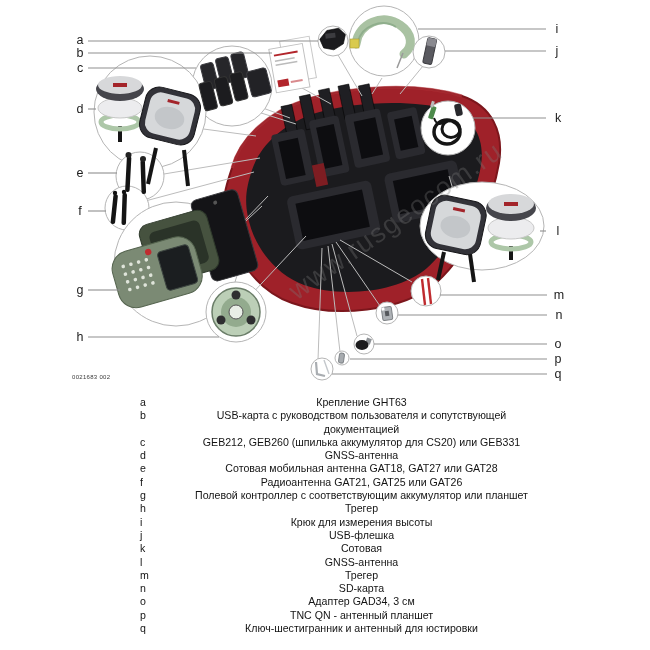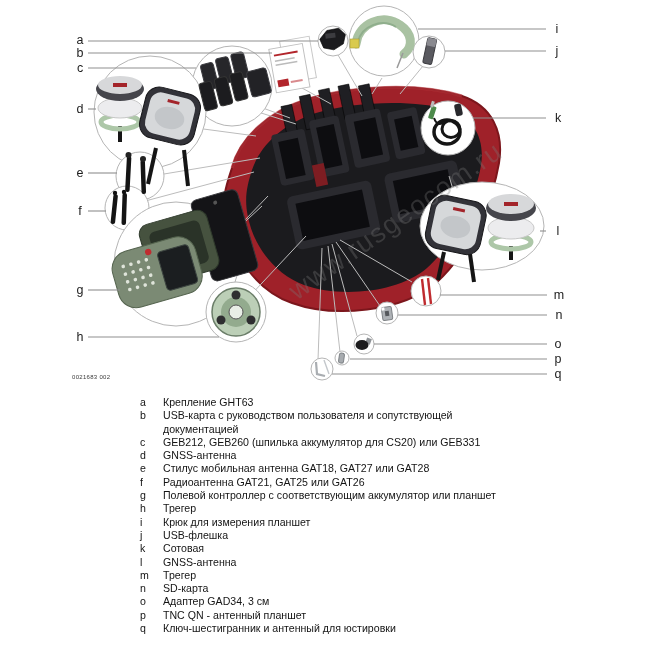--- a/index.html
+++ b/index.html
@@ -6,21 +6,21 @@
   body{width:650px;height:650px;font-family:"Liberation Sans",sans-serif;position:relative;overflow:hidden;}
   .page{position:relative;width:650px;height:650px;background:#fff;}
   .diagram-svg{position:absolute;left:0;top:0;}
   .callout-letter{position:absolute;transform:translate(-50%,-50%);font-size:12.5px;color:#1c1c1c;line-height:1;}
   .watermark{position:absolute;left:283px;top:281px;transform:rotate(-35deg);transform-origin:0 0;
              font-size:27px;letter-spacing:1.5px;color:rgba(120,120,120,0.33);white-space:nowrap;pointer-events:none;}
   .figure-number{position:absolute;left:72px;top:374px;font-size:6px;color:#3a3a3a;letter-spacing:.3px;}
   .legend{position:absolute;left:140px;top:396px;width:420px;}
   .legend-row{display:flex;font-size:10.6px;line-height:13.3px;color:#141414;}
   .legend-key{flex:0 0 23px;width:23px;}
-  .legend-text{flex:1;white-space:pre-line;}
+  .legend-text{flex:1;white-space:pre-line;text-align:center;}
 </style>
 </head>
 <body>
 
 <div class="page">
 
   <svg class="diagram-svg" width="650" height="395" viewBox="0 0 650 395">
 
     <g>
       <path d="M232,168 C240,138 268,112 308,99 C352,86 418,82 462,96 C492,106 504,132 499,163
@@ -302,37 +302,37 @@
     <div class="legend-row">
         <span class="legend-key">c</span>
         <span class="legend-text">GEB212, GEB260 (шпилька аккумулятор для CS20) или GEB331</span>
       </div>
     <div class="legend-row">
         <span class="legend-key">d</span>
         <span class="legend-text">GNSS-антенна</span>
       </div>
     <div class="legend-row">
         <span class="legend-key">e</span>
-        <span class="legend-text">Стилус мобильная антенна GAT18, GAT27 или GAT28</span>
+        <span class="legend-text">Сотовая мобильная антенна GAT18, GAT27 или GAT28</span>
       </div>
     <div class="legend-row">
         <span class="legend-key">f</span>
         <span class="legend-text">Радиоантенна GAT21, GAT25 или GAT26</span>
       </div>
     <div class="legend-row">
         <span class="legend-key">g</span>
         <span class="legend-text">Полевой контроллер с соответствующим аккумулятор или планшет</span>
       </div>
     <div class="legend-row">
         <span class="legend-key">h</span>
         <span class="legend-text">Трегер</span>
       </div>
     <div class="legend-row">
         <span class="legend-key">i</span>
-        <span class="legend-text">Крюк для измерения планшет</span>
+        <span class="legend-text">Крюк для измерения высоты</span>
       </div>
     <div class="legend-row">
         <span class="legend-key">j</span>
         <span class="legend-text">USB-флешка</span>
       </div>
     <div class="legend-row">
         <span class="legend-key">k</span>
         <span class="legend-text">Сотовая</span>
       </div>
     <div class="legend-row">

